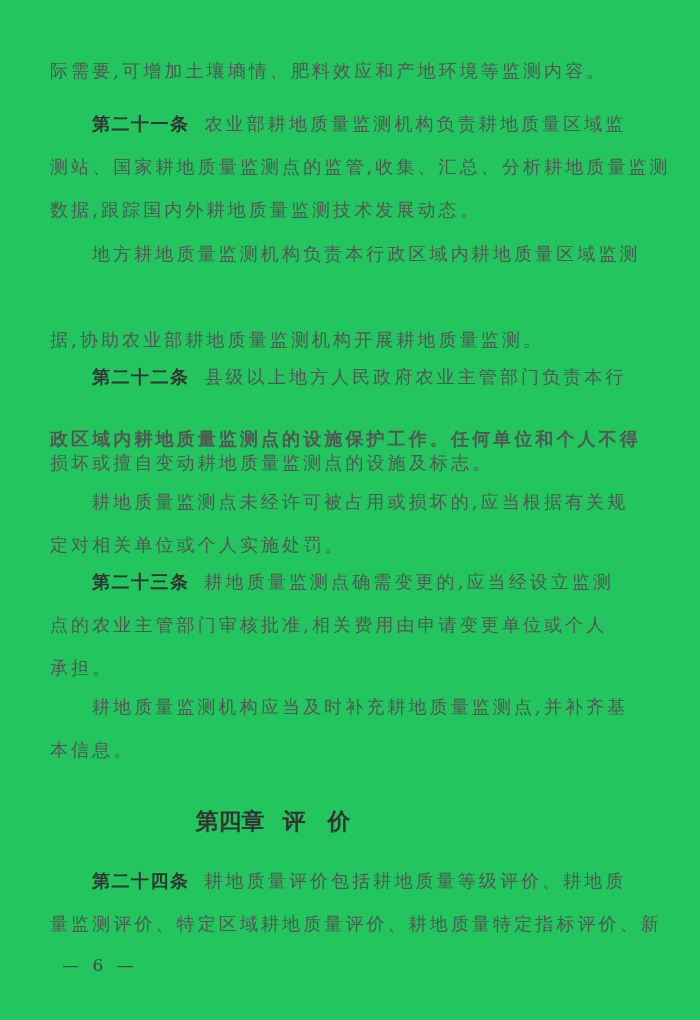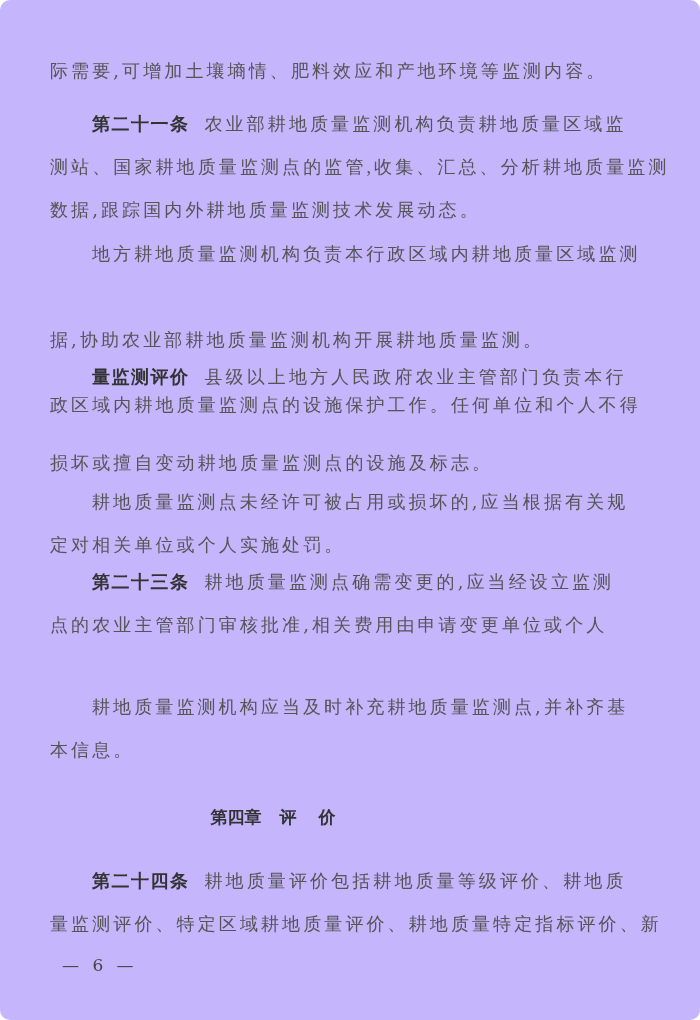--- a/index.html
+++ b/index.html
@@ -12,22 +12,21 @@
     height: 1020px;
     position: relative;
     overflow: hidden;
     font-family: "DejaVu Serif", "Liberation Serif", serif;
     color: #4a4a4a;
   }
   .page {
     position: absolute;
     left: 0; top: 0;
     width: 700px; height: 1020px;
-    background: #c4b5fd;
-    border-radius: 10px;
+    background: #22c55e;
   }
   .line {
     position: absolute;
     left: 50px;
     width: 592px;
     font-size: 18px;
     line-height: 22px;
     white-space: nowrap;
     letter-spacing: 3.1px;
     color: #555555;
@@ -41,21 +40,21 @@
     margin-right: 15px;
   }
   .chapter {
     position: absolute;
     left: 0;
     width: 568px;
     text-align: center;
     top: 806px;
     font-family: "DejaVu Sans", "Liberation Sans", sans-serif;
     font-weight: bold;
-    font-size: 17px;
+    font-size: 23px;
     color: #333333;
   }
   .chapter .ch-title { margin-left: 18px; letter-spacing: 22px; }
   .page-num {
     position: absolute;
     left: 62px;
     top: 955px;
     font-size: 17px;
     color: #444444;
     font-family: "DejaVu Serif", "Liberation Serif", serif;
@@ -68,42 +67,42 @@
 <div class="page">
 
   <div class="line" style="top:60px;">
     <span>际需要,可增加土壤墒情、肥料效应和产地环境等监测内容。</span>
   </div>
 
   <div class="line indent" style="top:113px;">
     <span class="article-num">第二十一条</span><span>农业部耕地质量监测机构负责耕地质量区域监</span>
   </div>
 
-  <div class="line" style="top:156px;font-family:Liberation Serif, serif;">
+  <div class="line" style="top:156px;">
     <span>测站、国家耕地质量监测点的监管,收集、汇总、分析耕地质量监测</span>
   </div>
 
   <div class="line" style="top:199px;">
     <span>数据,跟踪国内外耕地质量监测技术发展动态。</span>
   </div>
 
   <div class="line indent" style="top:243px;">
     <span>地方耕地质量监测机构负责本行政区域内耕地质量区域监测</span>
   </div>
 
 
   <div class="line" style="top:329px;">
     <span>据,协助农业部耕地质量监测机构开展耕地质量监测。</span>
   </div>
 
   <div class="line indent" style="top:366px;">
-    <span class="article-num">量监测评价</span><span>县级以上地方人民政府农业主管部门负责本行</span>
+    <span class="article-num">第二十二条</span><span>县级以上地方人民政府农业主管部门负责本行</span>
   </div>
 
-  <div class="line" style="top:394px;">
+  <div class="line" style="top:428px;font-weight:bold;">
     <span>政区域内耕地质量监测点的设施保护工作。任何单位和个人不得</span>
   </div>
 
   <div class="line" style="top:452px;">
     <span>损坏或擅自变动耕地质量监测点的设施及标志。</span>
   </div>
 
   <div class="line indent" style="top:491px;">
     <span>耕地质量监测点未经许可被占用或损坏的,应当根据有关规</span>
   </div>
@@ -113,20 +112,23 @@
   </div>
 
   <div class="line indent" style="top:571px;">
     <span class="article-num">第二十三条</span><span>耕地质量监测点确需变更的,应当经设立监测</span>
   </div>
 
   <div class="line" style="top:614px;">
     <span>点的农业主管部门审核批准,相关费用由申请变更单位或个人</span>
   </div>
 
+  <div class="line" style="top:657px;">
+    <span>承担。</span>
+  </div>
 
   <div class="line indent" style="top:696px;">
     <span>耕地质量监测机构应当及时补充耕地质量监测点,并补齐基</span>
   </div>
 
   <div class="line" style="top:739px;">
     <span>本信息。</span>
   </div>
 
   <div class="chapter">

